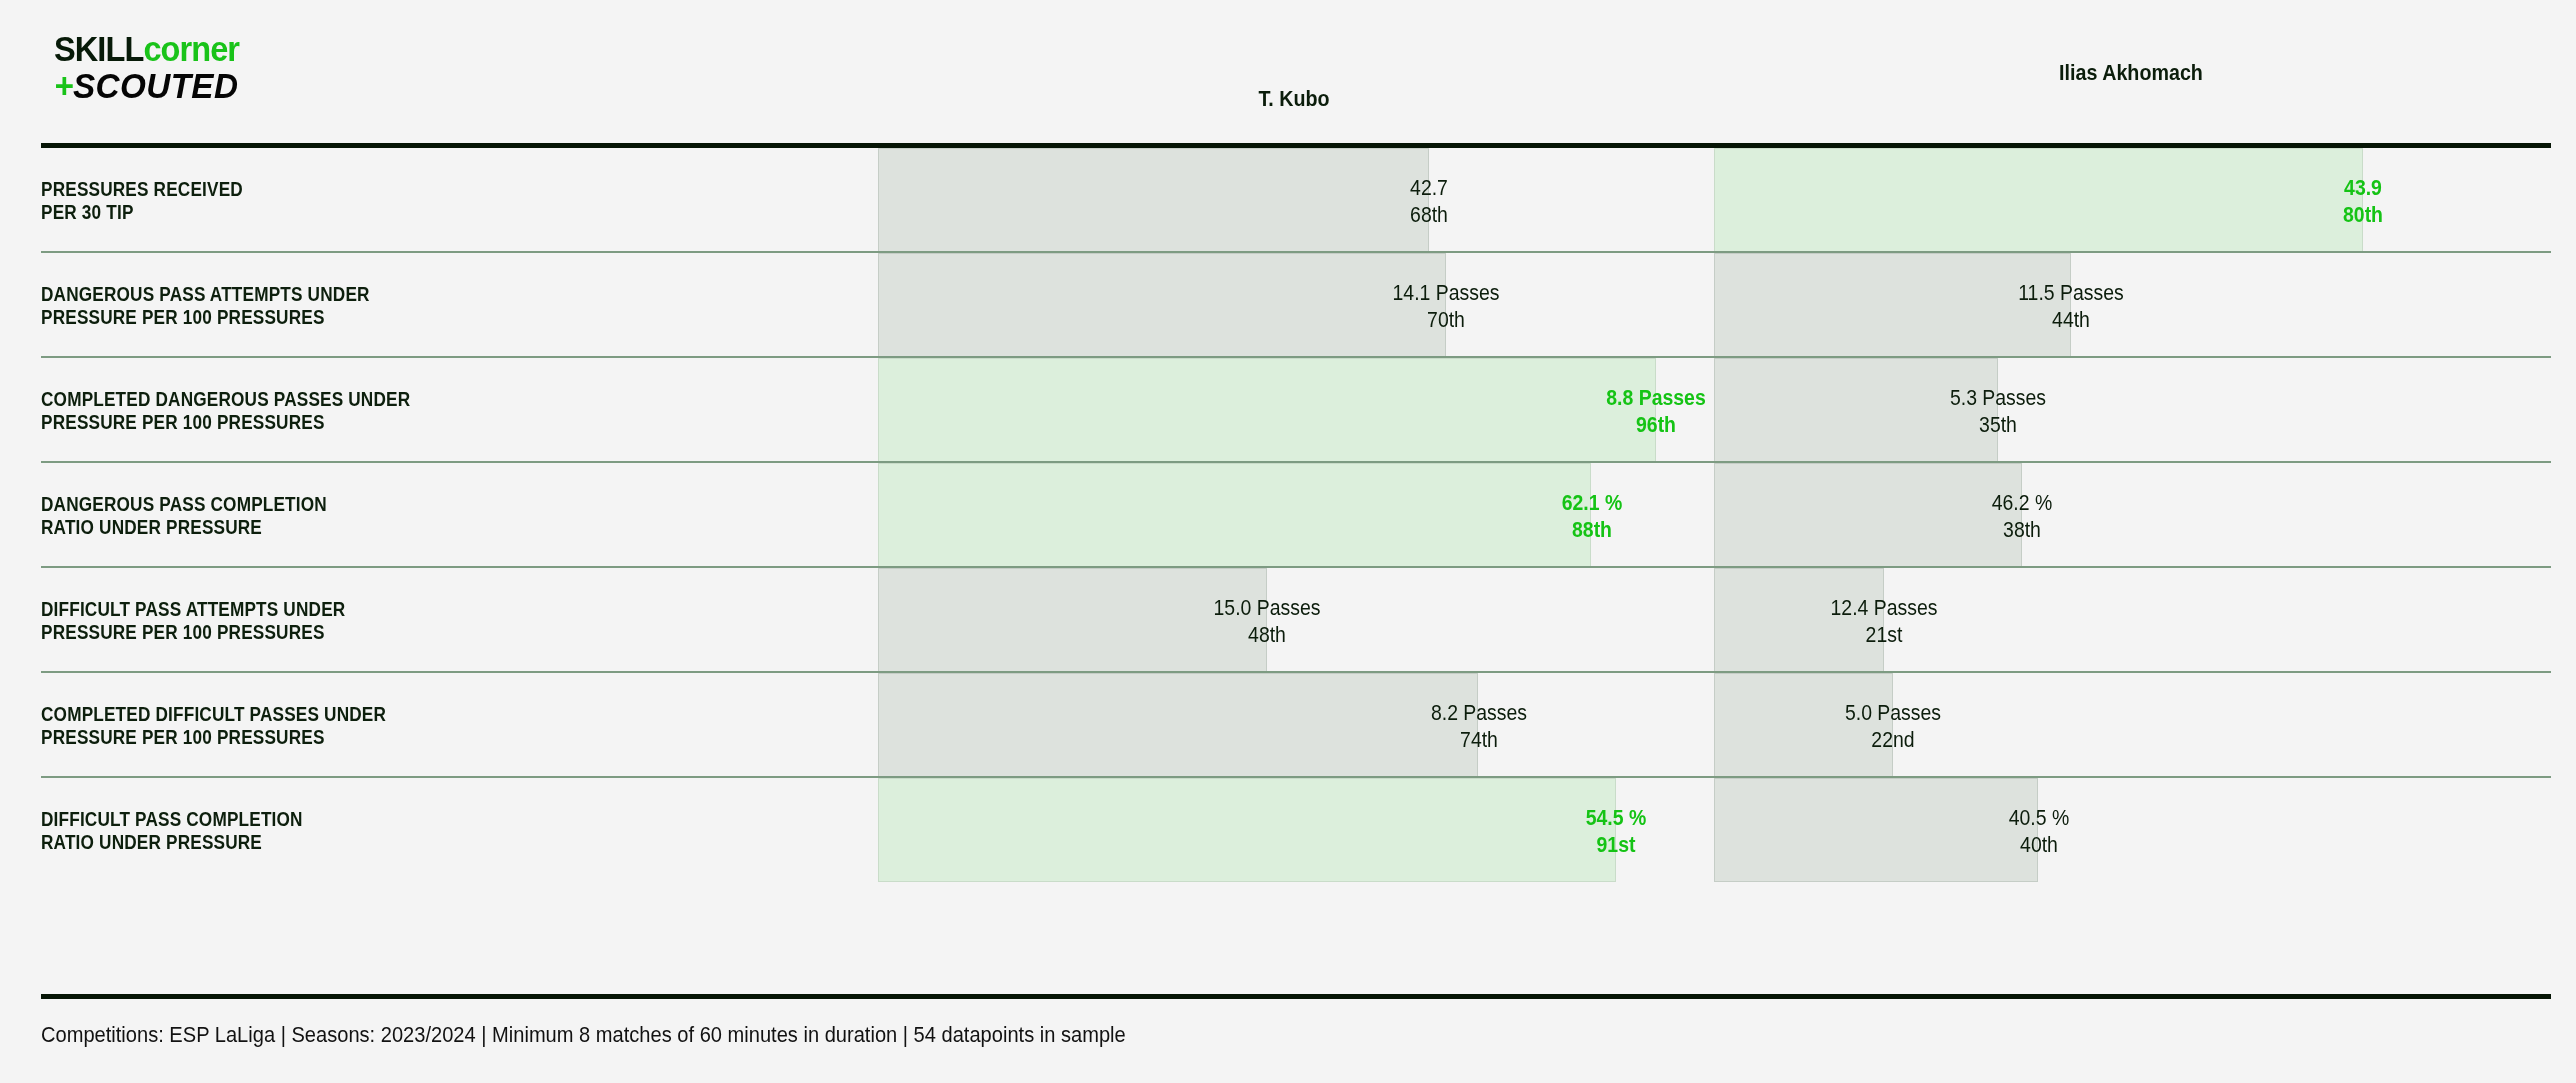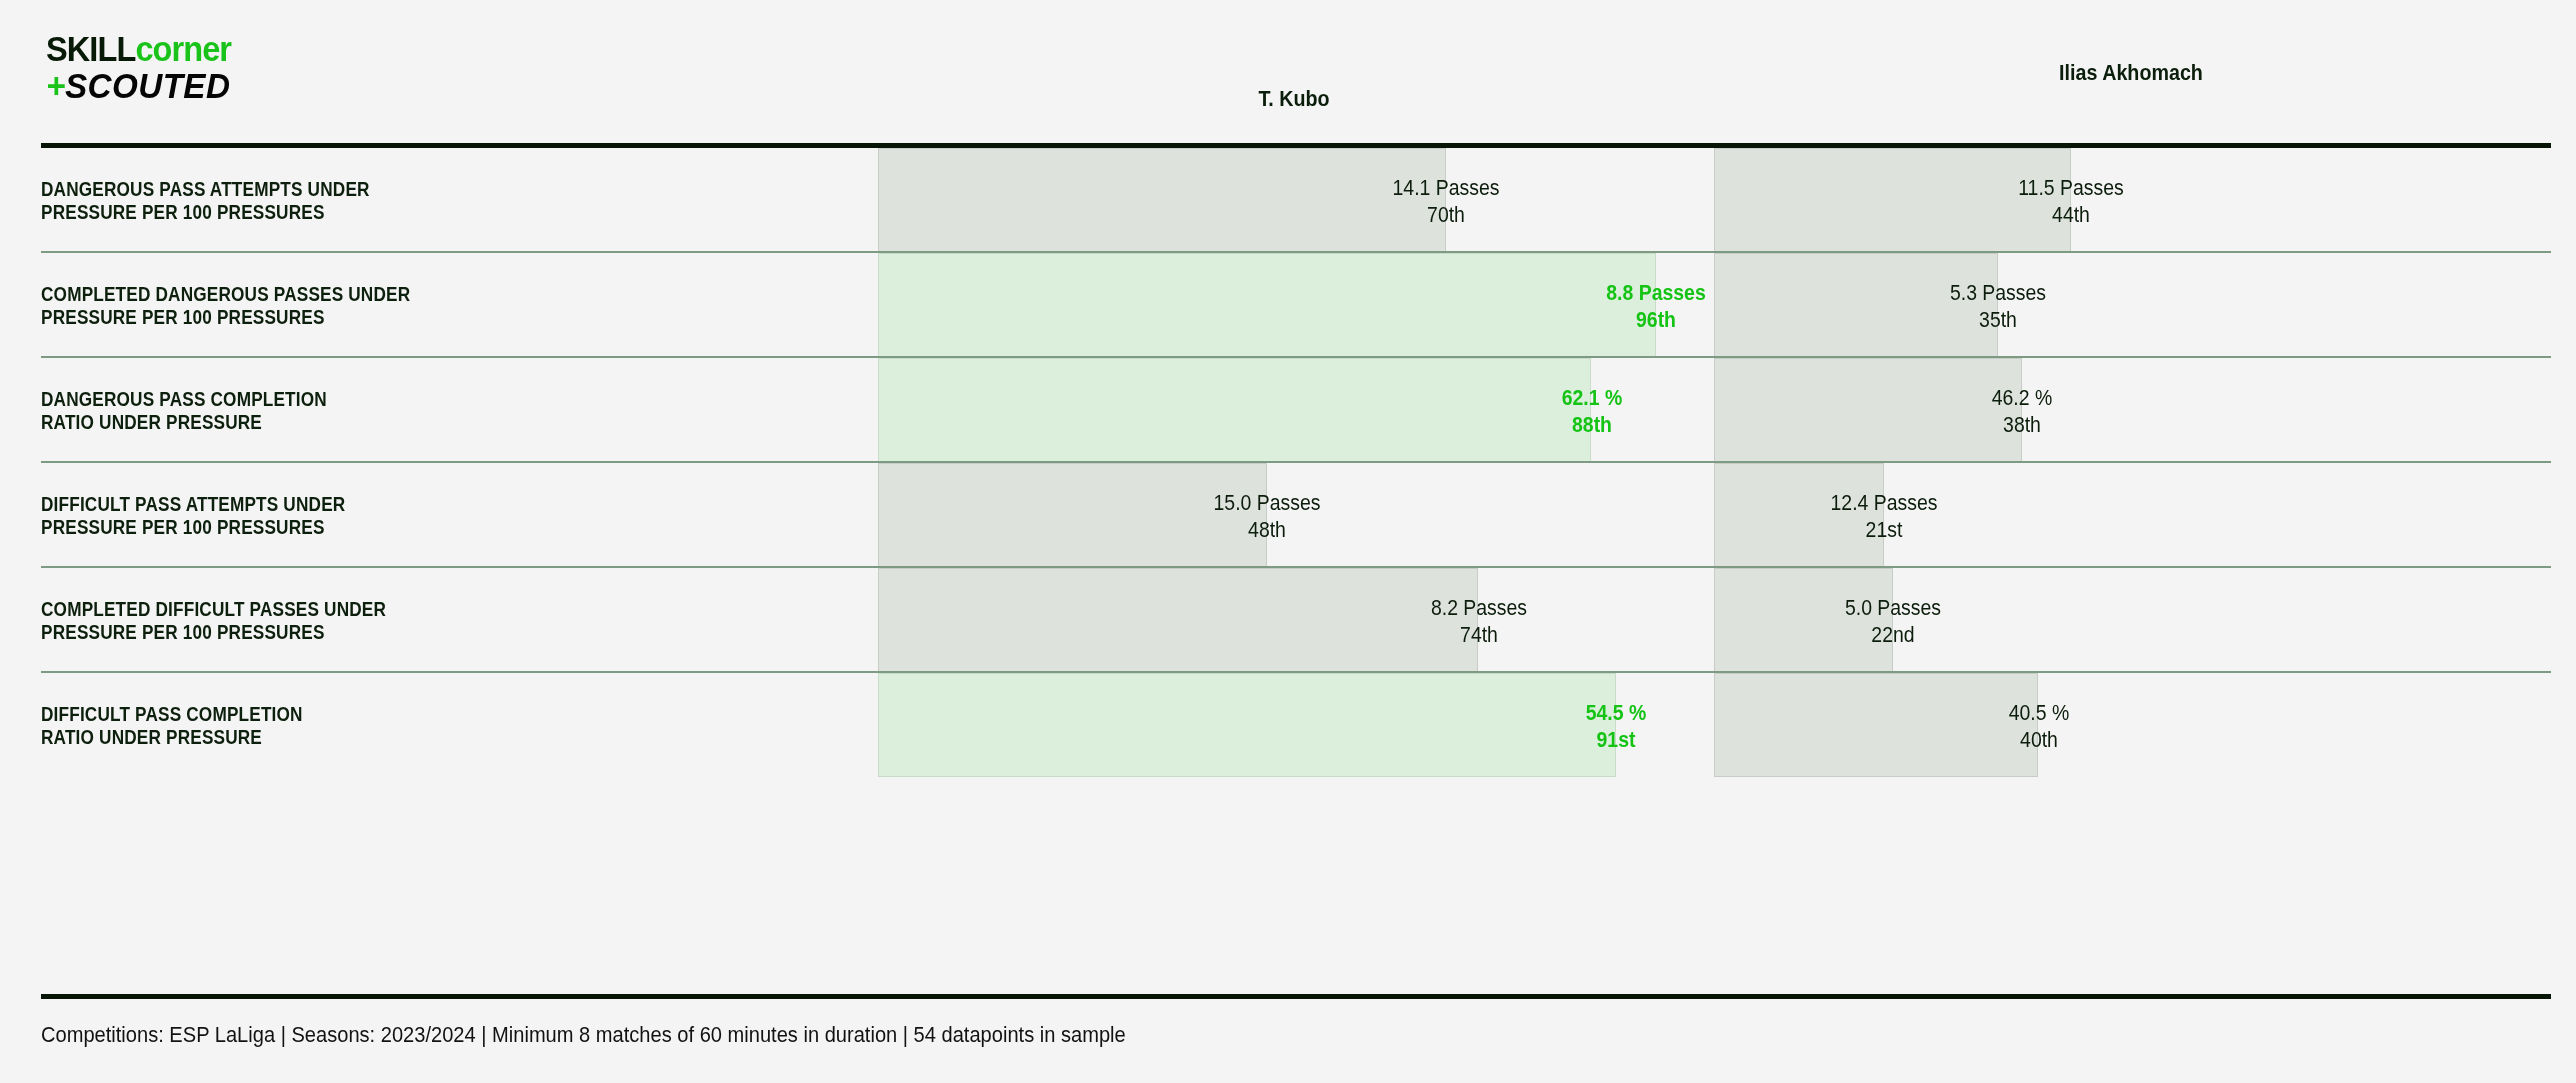--- a/index.html
+++ b/index.html
@@ -8,21 +8,21 @@
     width:2576px;height:1084px;
     background:#f4f4f4;
     font-family:"Liberation Sans", sans-serif;
     color:#0a1a0a;
     overflow:hidden;
     position:relative;
   }
   .page{position:relative;width:2576px;height:1084px;}
 
   
-  .logo{position:absolute;left:46px;top:31px;}
+  .logo{position:absolute;left:54px;top:31px;}
   .logo-row1{
     font-family:"Liberation Sans", sans-serif;
     font-weight:bold;
     font-size:35px;
     letter-spacing:-1px;
     line-height:36px;
     white-space:nowrap;
     transform:scaleX(0.93);
     transform-origin:left center;
   }
@@ -128,20 +128,31 @@
 
   <div class="player-head" id="player-head-0">T. Kubo</div>
   <div class="player-head" id="player-head-1">Ilias
 Akhomach</div>
 
   <div class="rule-top"></div>
   <div class="rule-bottom"></div>
 
   <div class="rows" id="rows">
       <div class="row">
+        <div class="metric-label">PRESSURES RECEIVED
+PER 30 TIP</div>
+        <div class="bar neutral" style="left: 878px; width: 551px;"></div>
+        <div class="value neutral" style="left: 1429px;">42.7
+68th</div>
+        <div class="bar good" style="left: 1714px; width: 649px;"></div>
+        <div class="value good" style="left: 2363px;">43.9
+80th</div>
+        <div class="sep"></div>
+      </div>
+      <div class="row">
         <div class="metric-label">DANGEROUS PASS ATTEMPTS UNDER
 PRESSURE PER 100 PRESSURES</div>
         <div class="bar neutral" style="left: 878px; width: 568px;"></div>
         <div class="value neutral" style="left: 1446px;">14.1 Passes
 70th</div>
         <div class="bar neutral" style="left: 1714px; width: 357px;"></div>
         <div class="value neutral" style="left: 2071px;">11.5 Passes
 44th</div>
         <div class="sep"></div>
       </div>

